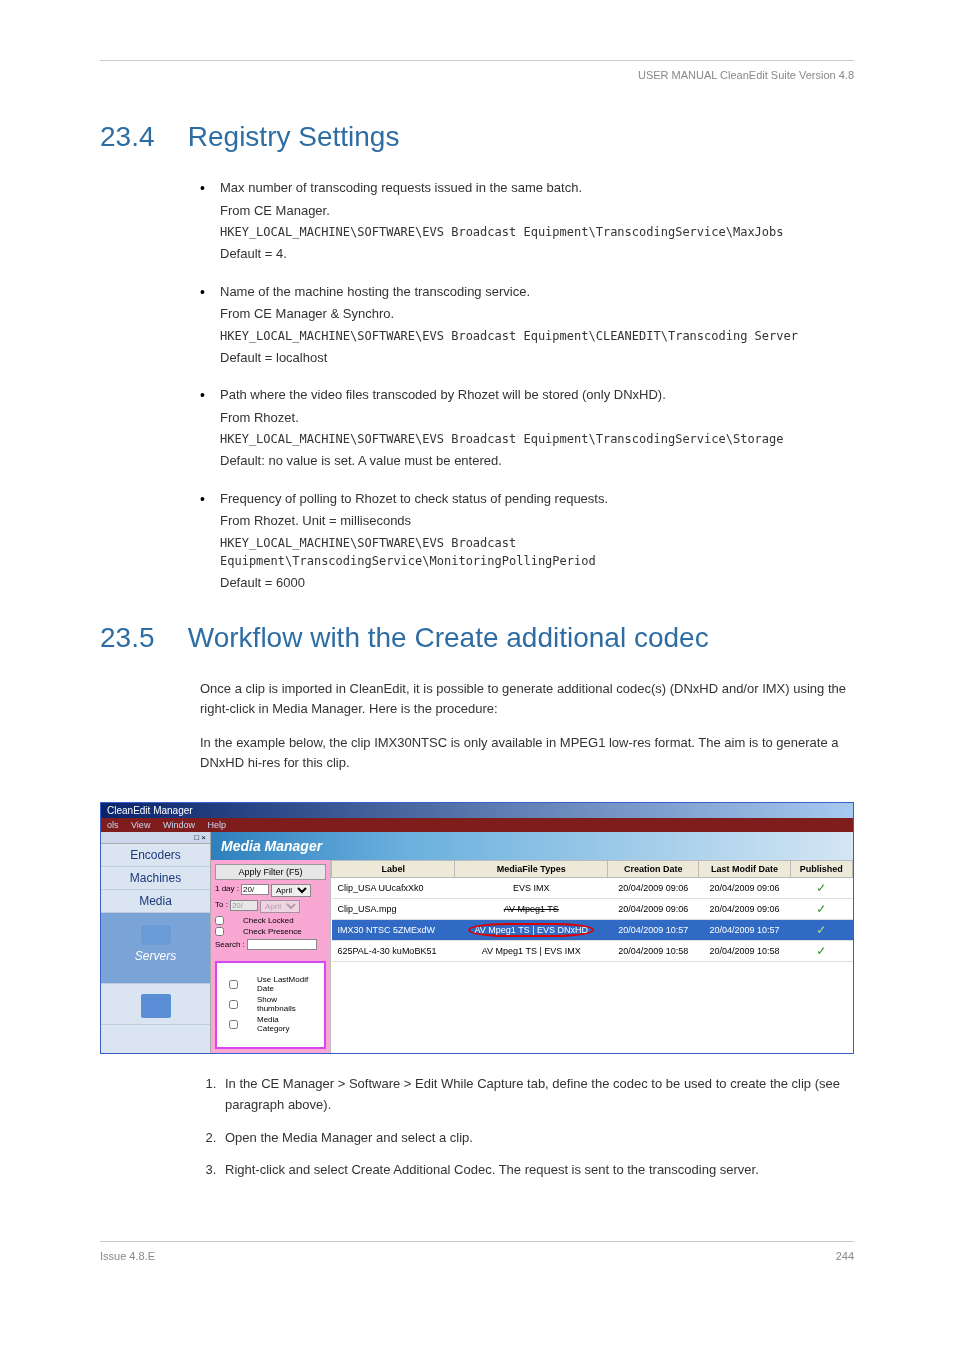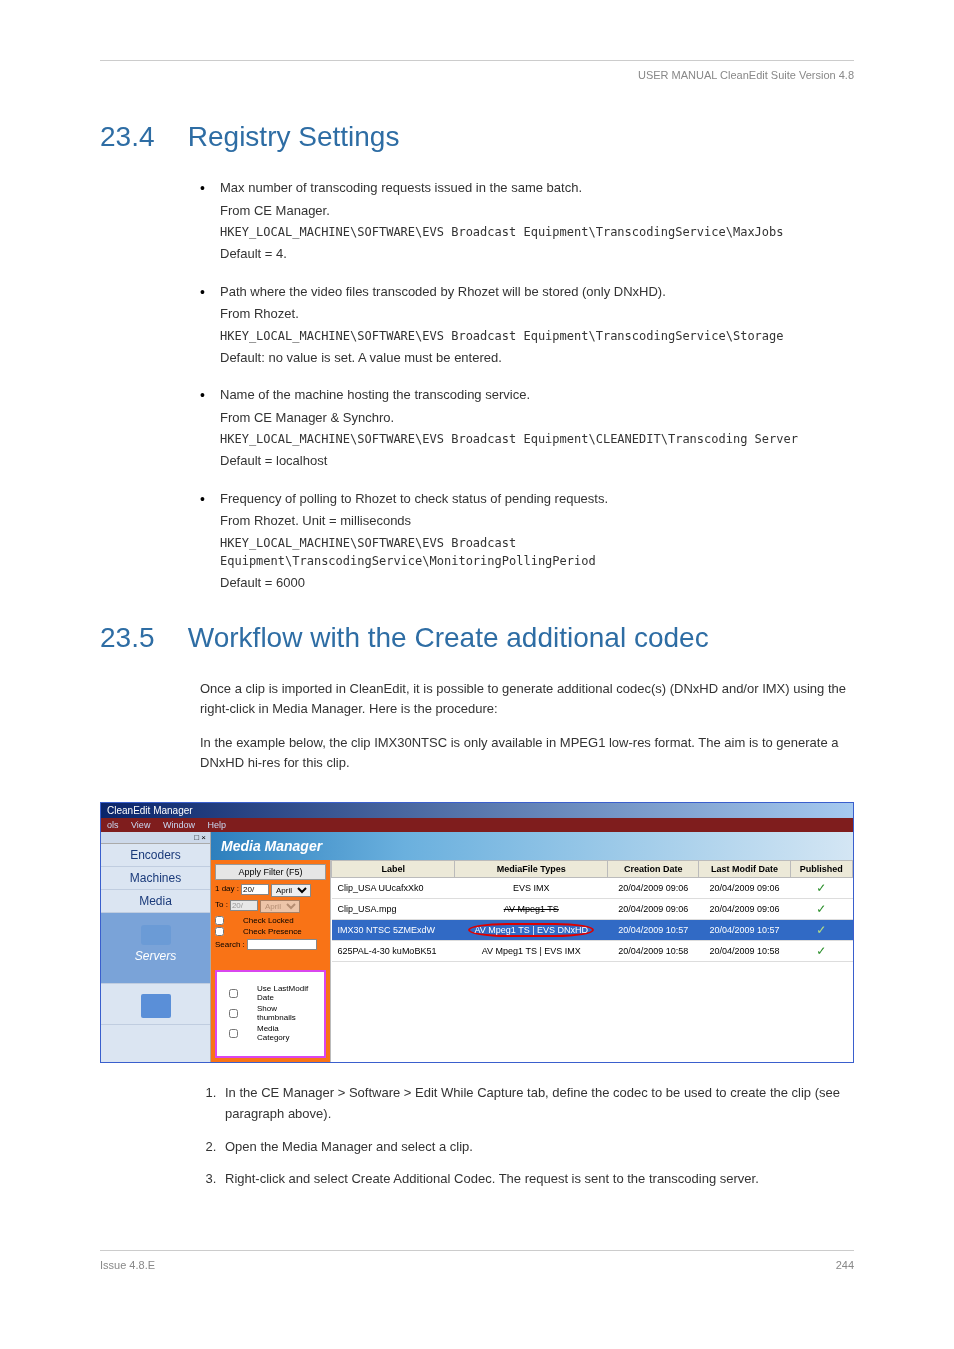--- a/index.html
+++ b/index.html
@@ -146,21 +146,21 @@
     .ss-mm-header {
       background: linear-gradient(to right, #2d7fbd, #6ab0de 30%, #d4e6f4);
       color: #fff;
       font-weight: bold;
       font-size: 14px;
       padding: 6px 10px;
       font-style: italic;
     }
     .ss-mm-body {
       display: flex;
-      background: #f97316;
+      background: #f9a8d4;
     }
     .ss-filter-panel {
       width: 120px;
       padding: 4px;
       border-right: 1px solid #bbb;
     }
     .ss-filter-btn {
       background: #e6e6e6;
       border: 1px solid #999;
       text-align: center;
@@ -196,21 +196,21 @@
       align-items: center;
       gap: 19px;
       margin-bottom: 2px;
     }
     .ss-check-row input[type="checkbox"] {
       width: 9px; height: 9px;
     }
     .ss-search-row {
       font-size: 8px;
       margin-top: 3px;
-      margin-bottom: 20px;
+      margin-bottom: 11px;
     }
     .ss-search-row input {
       width: 70px;
       font-size: 8px;
       border: 1px solid #888;
     }
     .ss-options {
       border: 2px solid #d946ef;
       background: #fff;
       margin-top: 10px;
@@ -292,30 +292,30 @@
 
   <div class="content-block">
     <ul class="bullets">
       <li>
         <span>Max number of transcoding requests issued in the same batch.</span>
         <span class="default-val">From CE Manager.</span>
         <span class="code">HKEY_LOCAL_MACHINE\SOFTWARE\EVS Broadcast Equipment\TranscodingService\MaxJobs</span>
         <span class="default-val">Default = 4.</span>
       </li>
       <li>
+        <span>Name of the machine hosting the transcoding service.</span>
+        <span class="default-val">From CE Manager &amp; Synchro.</span>
+        <span class="code">HKEY_LOCAL_MACHINE\SOFTWARE\EVS Broadcast Equipment\CLEANEDIT\Transcoding Server</span>
+        <span class="default-val">Default = localhost</span>
+      </li>
+      <li>
         <span>Path where the video files transcoded by Rhozet will be stored (only DNxHD).</span>
         <span class="default-val">From Rhozet.</span>
         <span class="code">HKEY_LOCAL_MACHINE\SOFTWARE\EVS Broadcast Equipment\TranscodingService\Storage</span>
         <span class="default-val">Default: no value is set. A value must be entered.</span>
-      </li>
-      <li>
-        <span>Name of the machine hosting the transcoding service.</span>
-        <span class="default-val">From CE Manager &amp; Synchro.</span>
-        <span class="code">HKEY_LOCAL_MACHINE\SOFTWARE\EVS Broadcast Equipment\CLEANEDIT\Transcoding Server</span>
-        <span class="default-val">Default = localhost</span>
       </li>
       <li>
         <span>Frequency of polling to Rhozet to check status of pending requests.</span>
         <span class="default-val">From Rhozet. Unit = milliseconds</span>
         <span class="code">HKEY_LOCAL_MACHINE\SOFTWARE\EVS Broadcast Equipment\TranscodingService\MonitoringPollingPeriod</span>
         <span class="default-val">Default = 6000</span>
       </li>
     </ul>
   </div>
 

